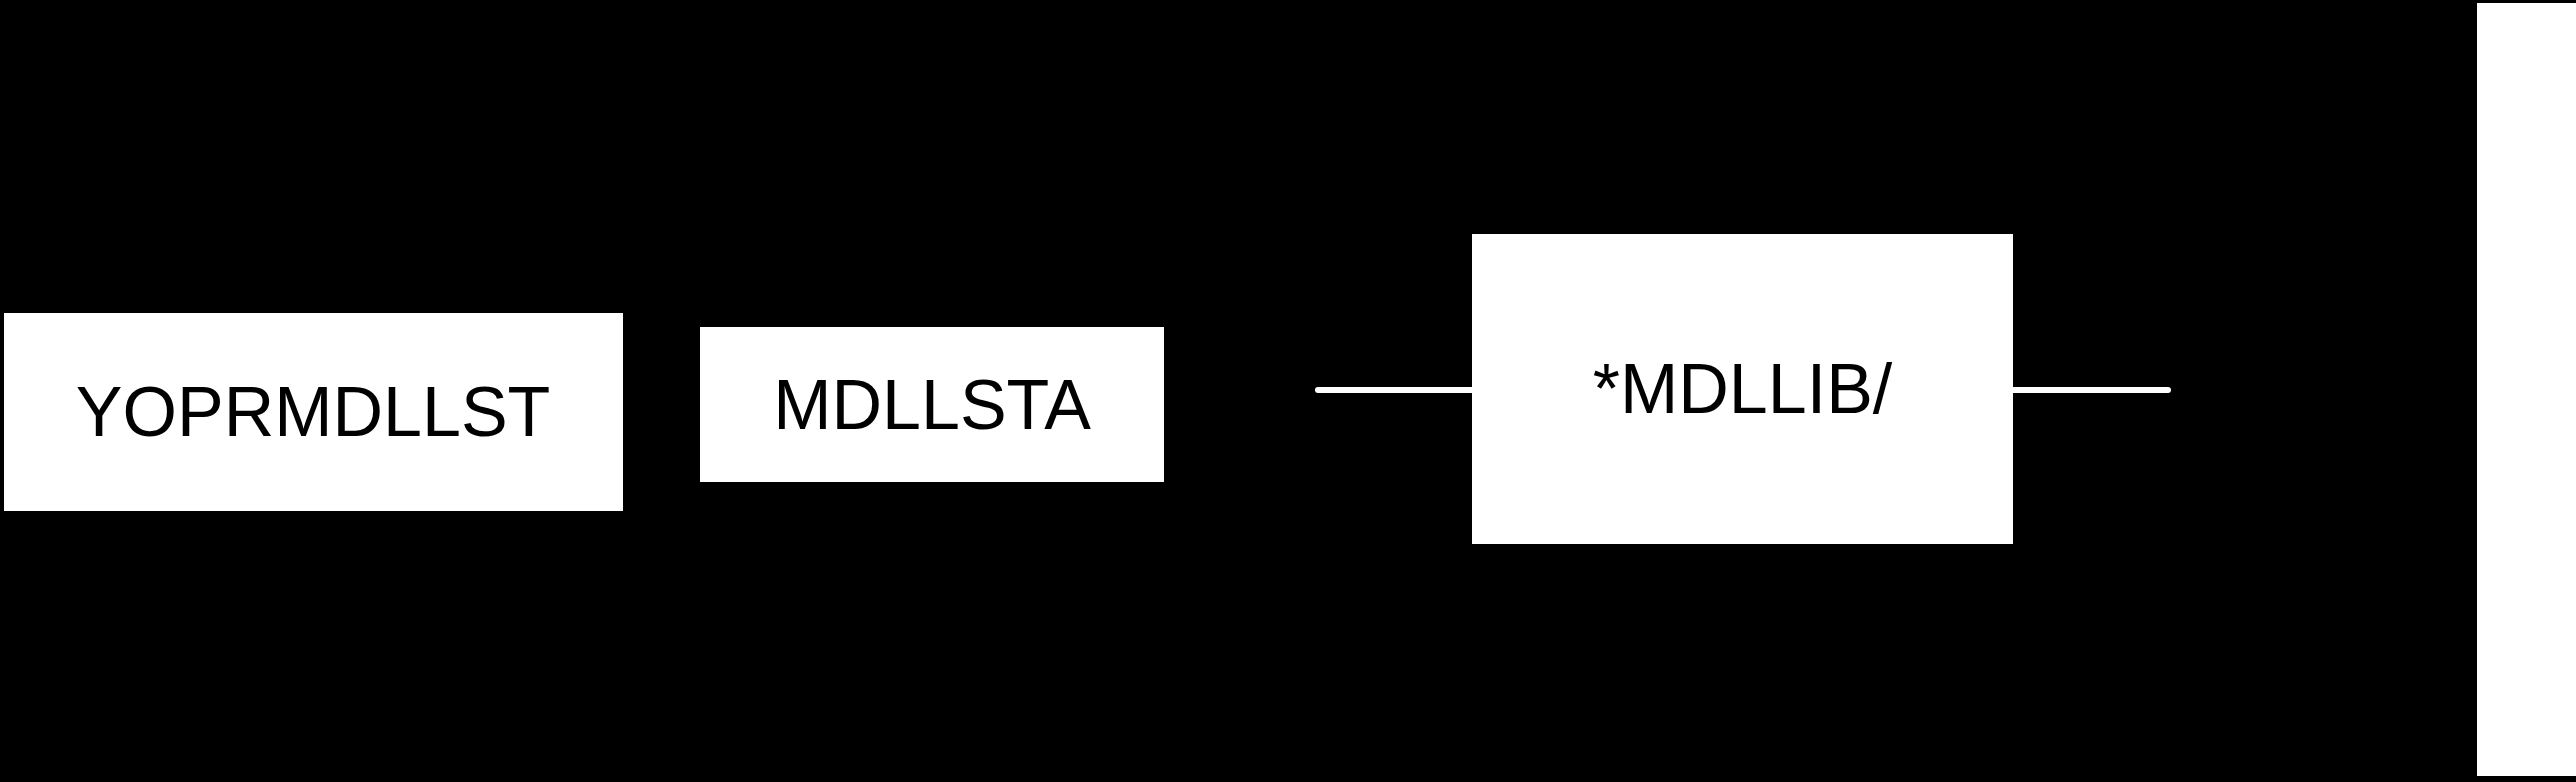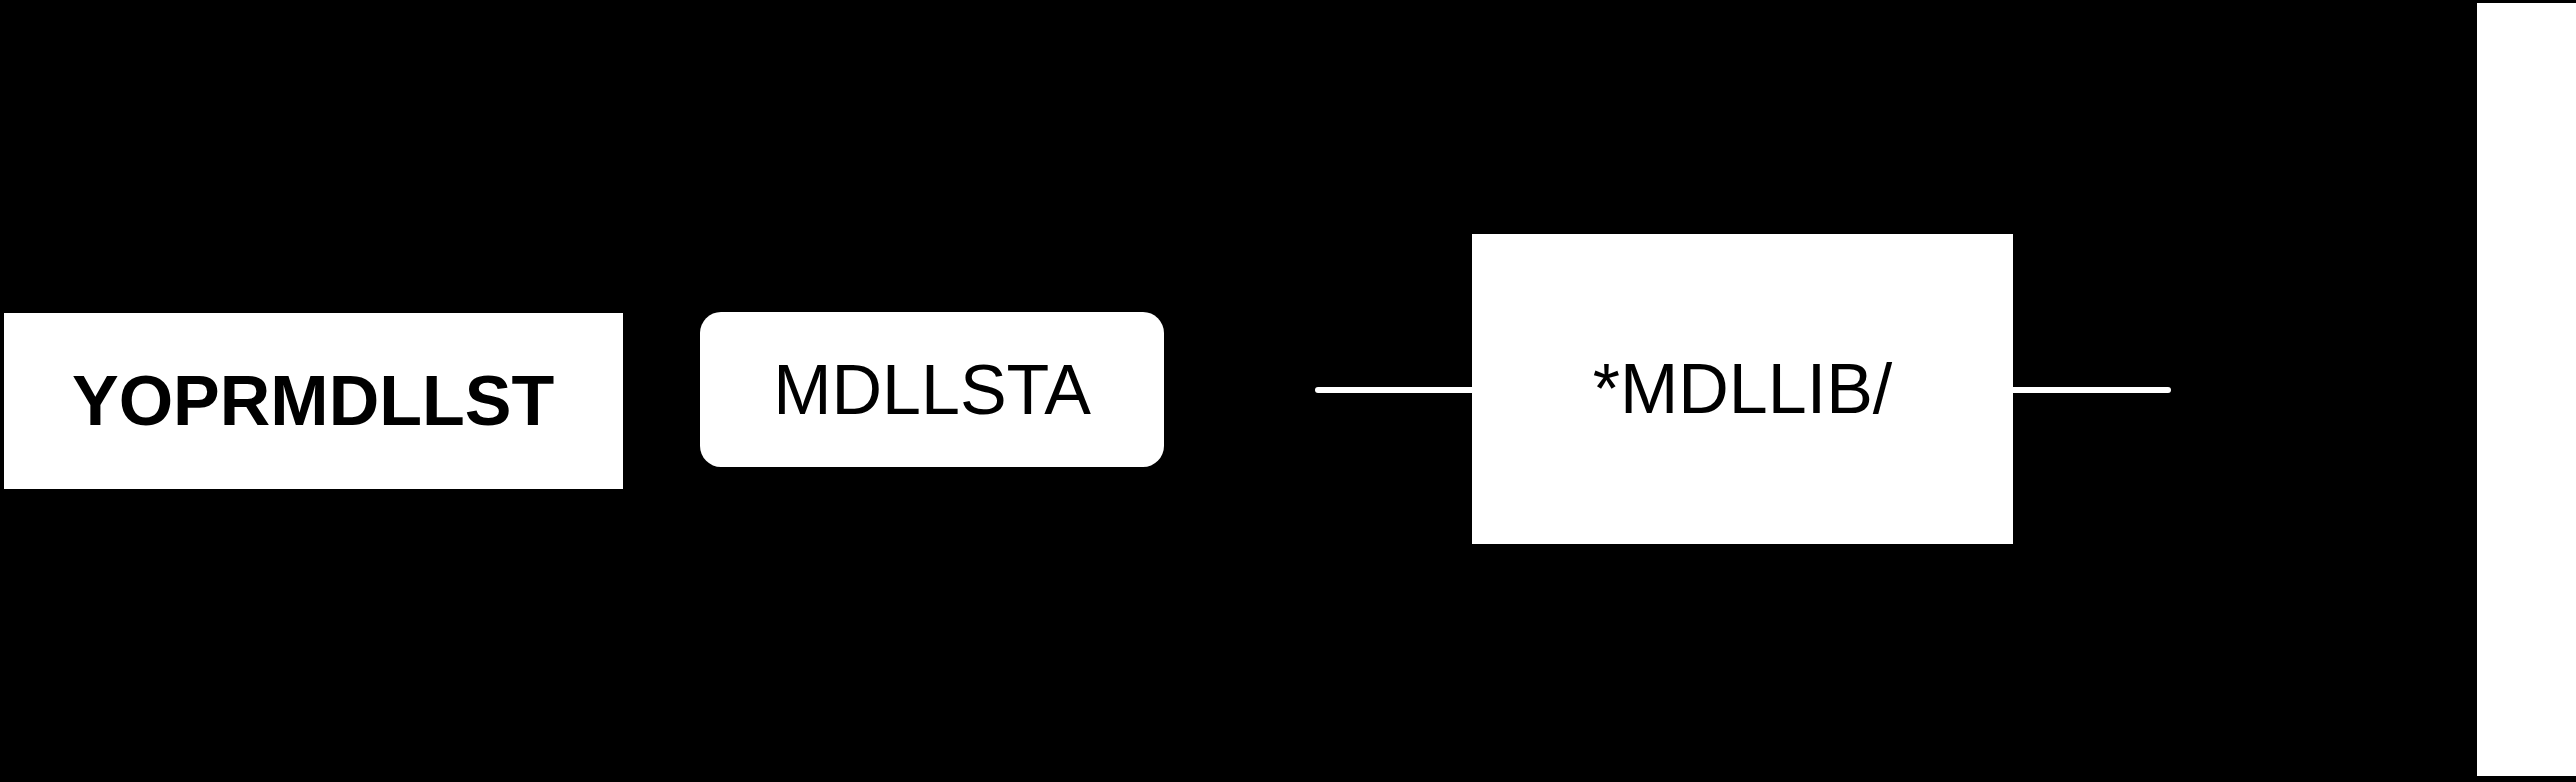--- a/index.html
+++ b/index.html
@@ -37,22 +37,22 @@
   }
   .option-row {
     flex: 1 1 0;
     display: flex;
     align-items: center;
     justify-content: center;
     font-size: 70px;
     line-height: 1;
     white-space: nowrap;
   }
-  #command-box   { left: 3.6px;    top: 313px; width: 619px; height: 176px; font-weight: bold; }
-  #parameter-box { left: 700px; top: 312px; width: 464px;  height: 155px; border-radius: 21px; }
+  #command-box   { left: 3.6px;    top: 313px; width: 619px; height: 198px; }
+  #parameter-box { left: 700px; top: 327px; width: 464px;  height: 155px; }
   #qualifier-box { left: 1472px; top: 234px; width: 541px; height: 310px; }
   #values-box    { left: 2477px; top: 2.6px;   width: 541px; height: 773px; }
   .rail {
     position: absolute;
     height: 6.2px;
     top: 387px;
     background: var(--line);
   }
   #rail-left  { left: 1315px; width: 157px; border-radius: 3.1px 0 0 3.1px; }
   #rail-right { left: 2013px; width: 158px; border-radius: 0 3.1px 3.1px 0; }

